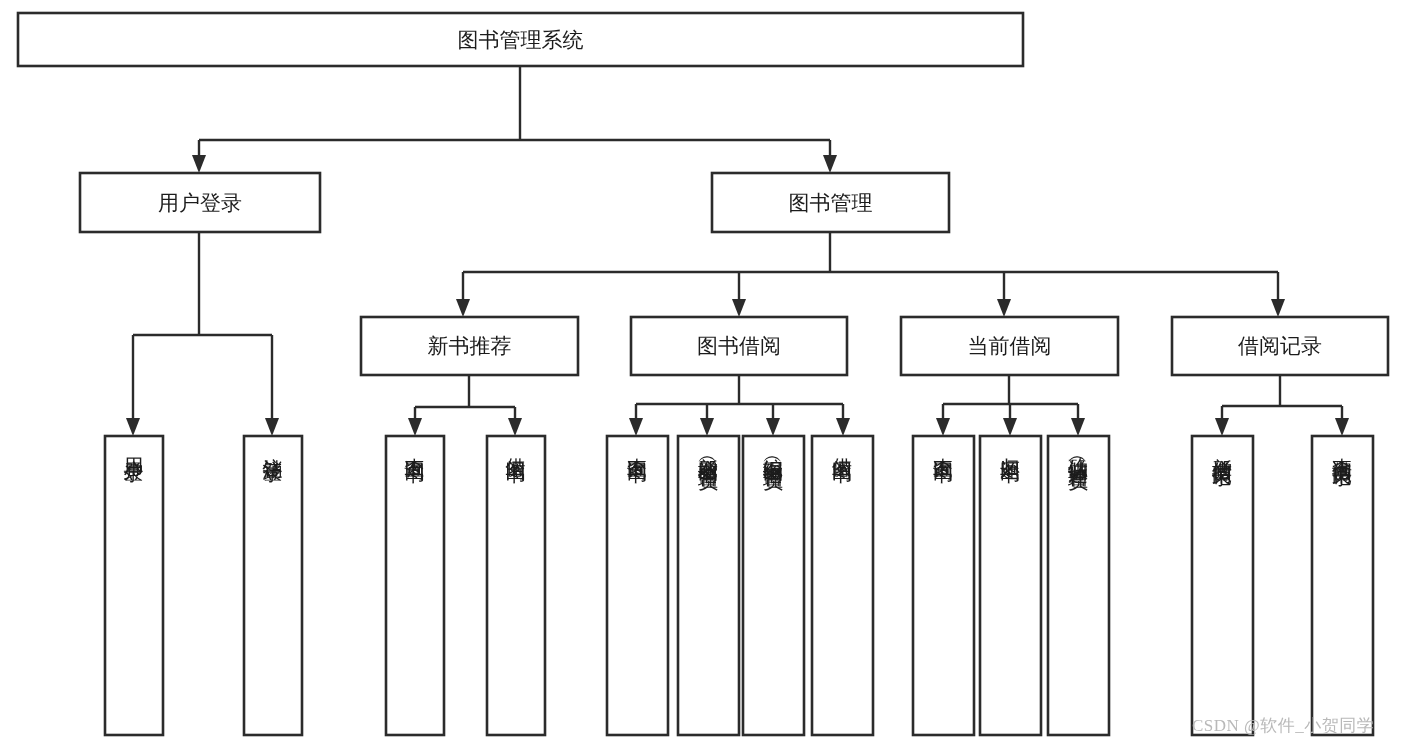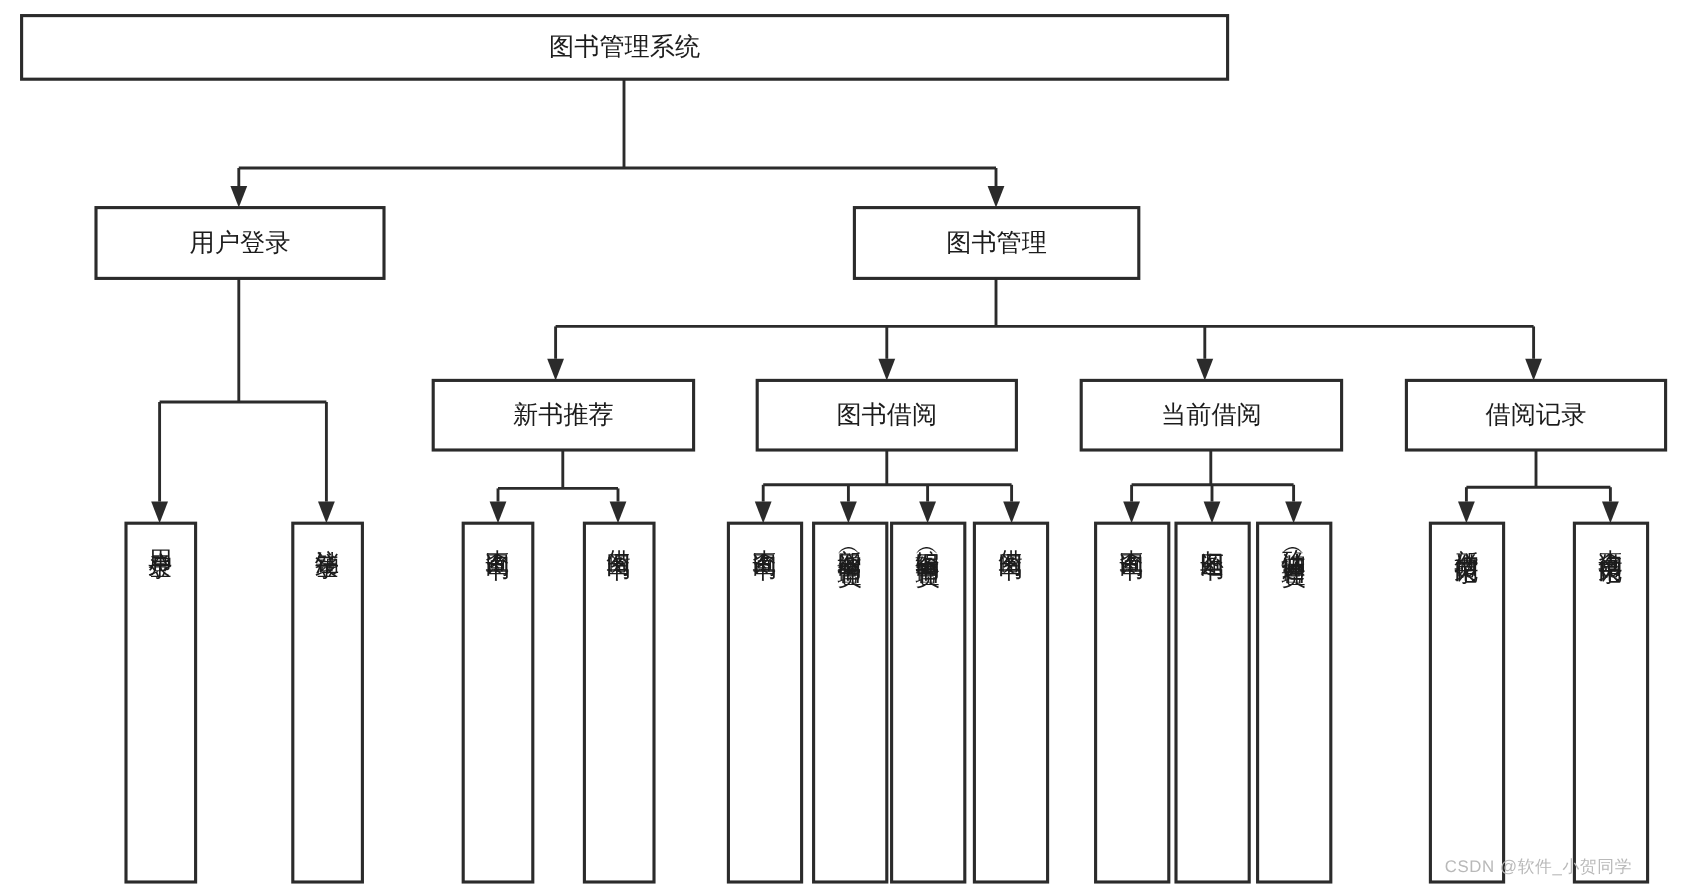--- a/index.html
+++ b/index.html
@@ -56,26 +56,25 @@
     color: #1c1c1c;
     writing-mode: vertical-rl;
     text-orientation: upright;
     letter-spacing: 2px;
     line-height: 1;
     white-space: nowrap;
     pointer-events: none;
   }
   .watermark {
     position: absolute;
-    font-family: Liberation Sans, sans-serif;
-    font-size: 14px;
+    font-family: Liberation Serif, serif;
+    font-size: 17px;
     color: #b9b9b9;
     white-space: nowrap;
     letter-spacing: 0.5px;
-    margin-left: 12px;
   }
 </style>
 </head>
 <body>
 
 <div id="diagram-root">
   <svg id="tree-svg" viewBox="0 0 1405 747" xmlns="http://www.w3.org/2000/svg">
     <g id="edges-layer">
         <line x1="520" y1="66" x2="520" y2="140" class="edge-line"></line>
         <line x1="199" y1="140" x2="830" y2="140" class="edge-line"></line>

